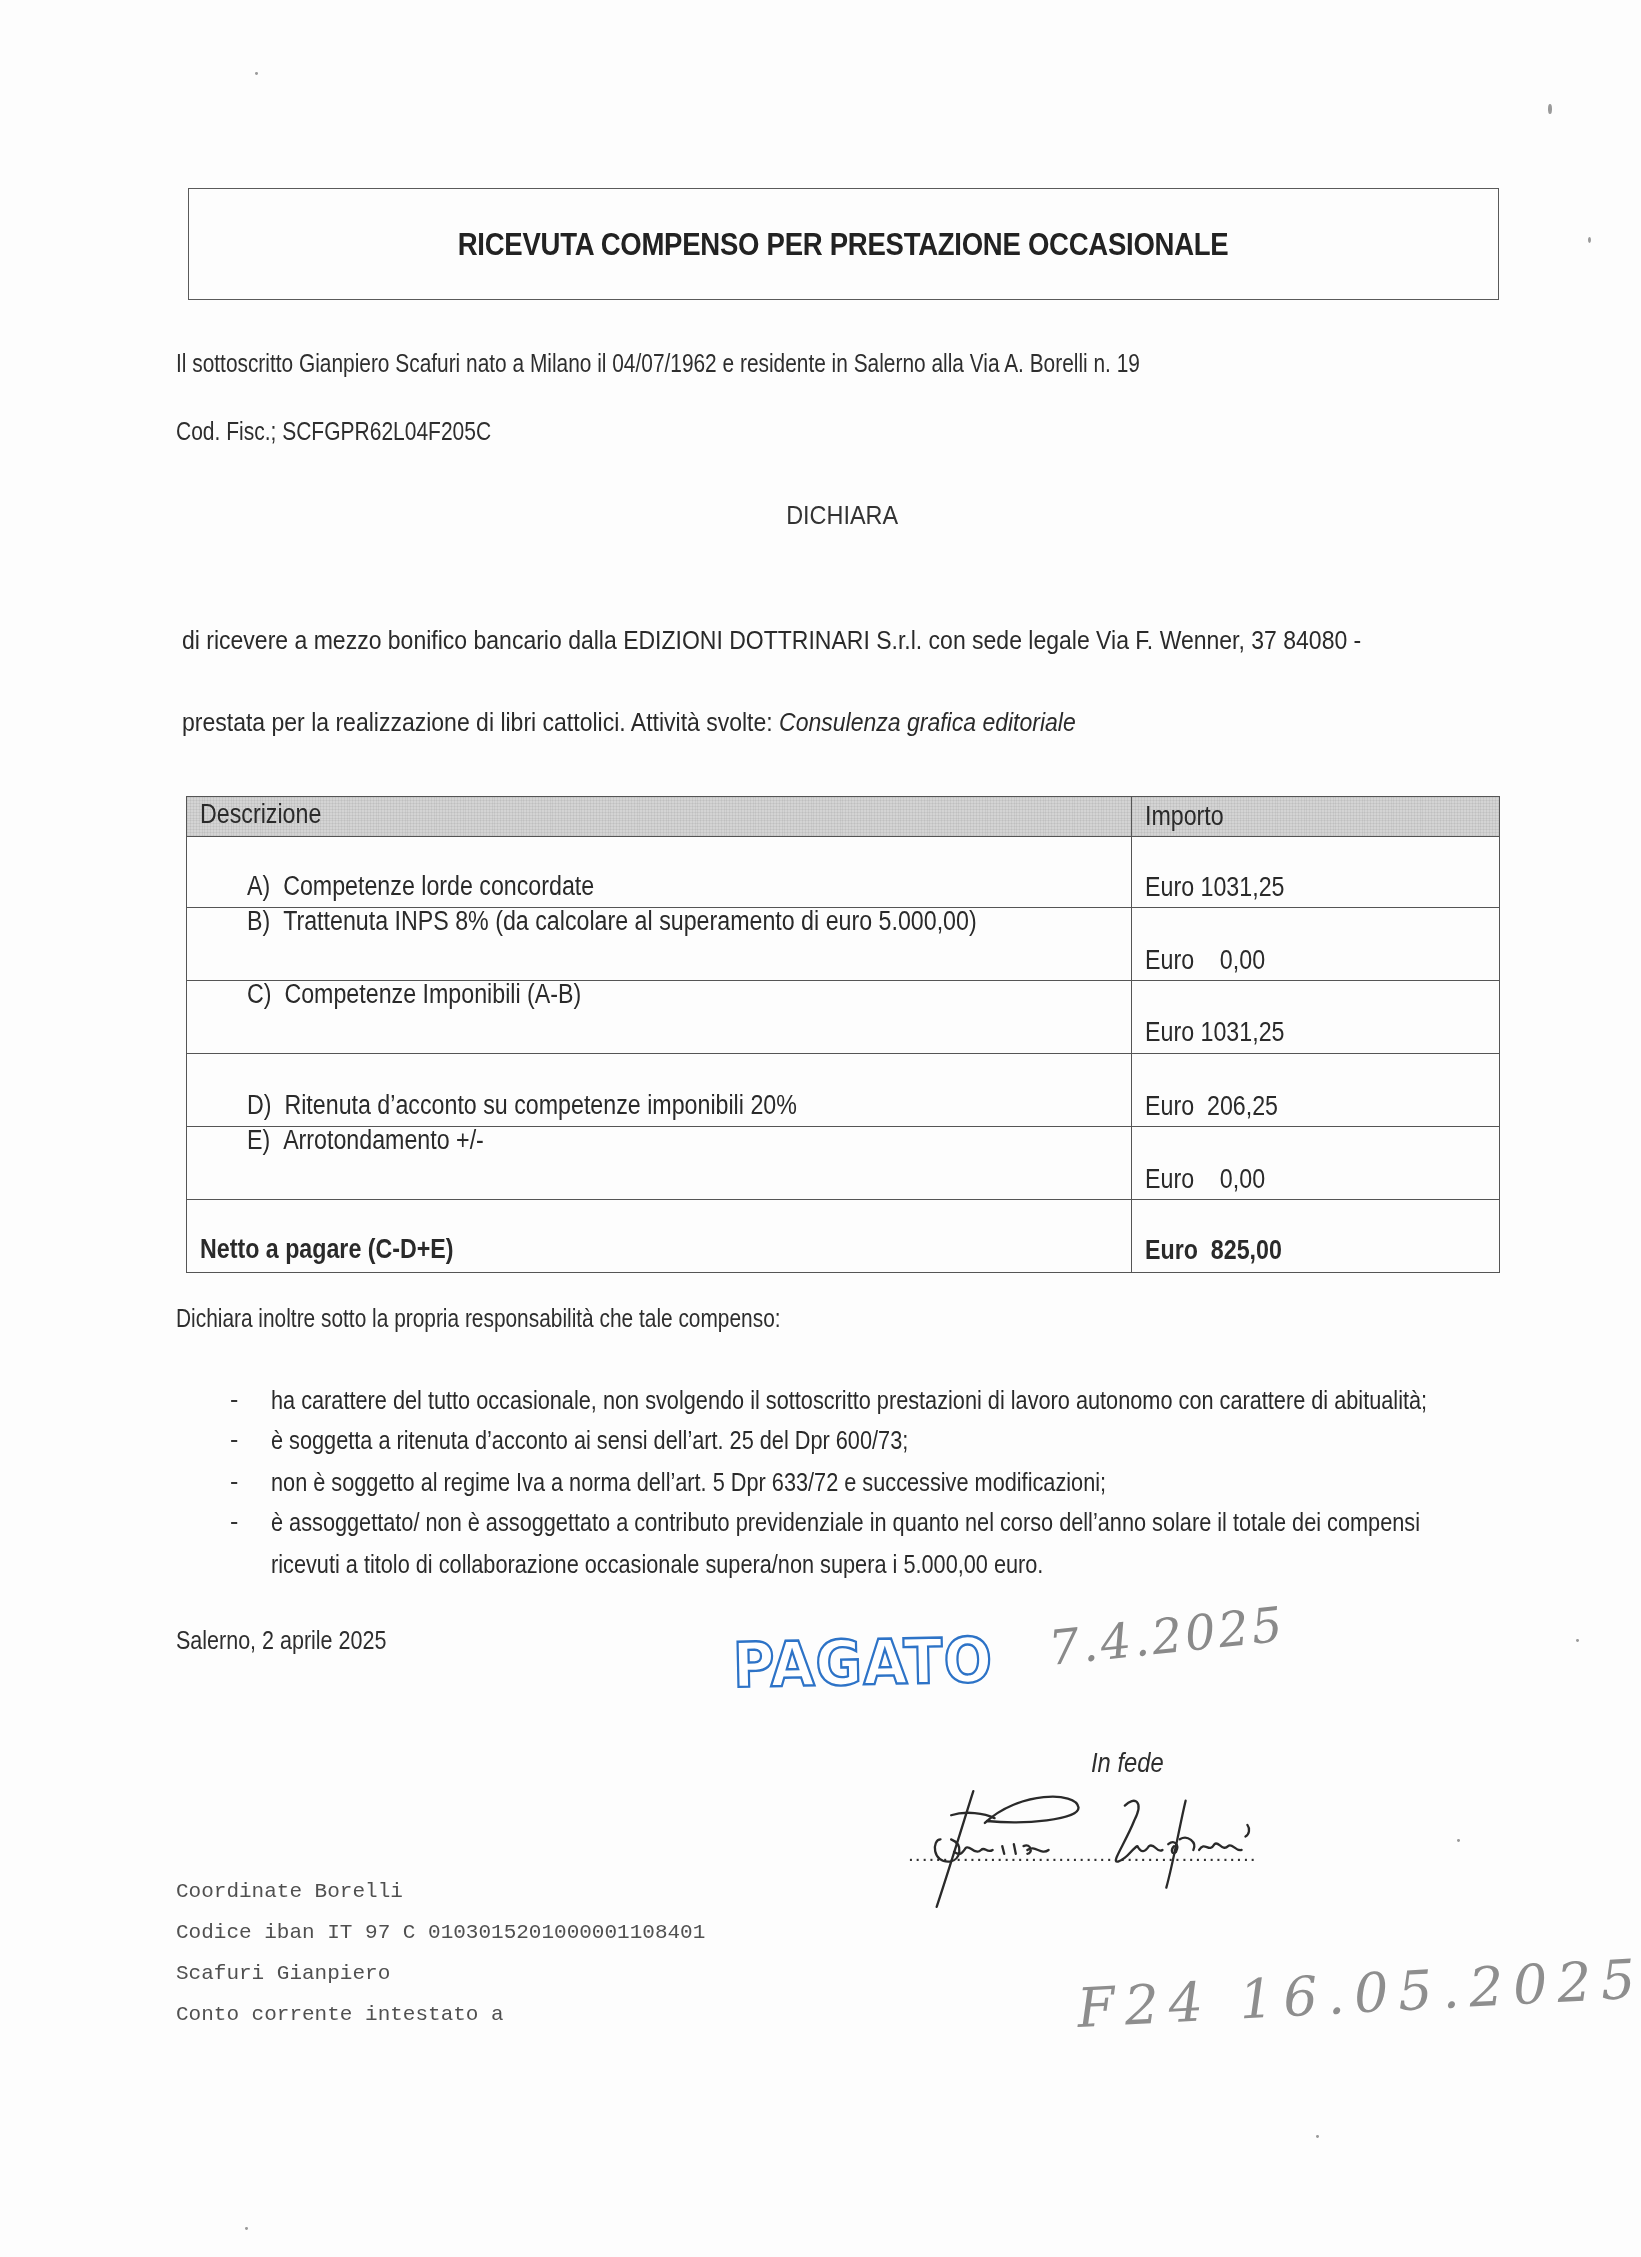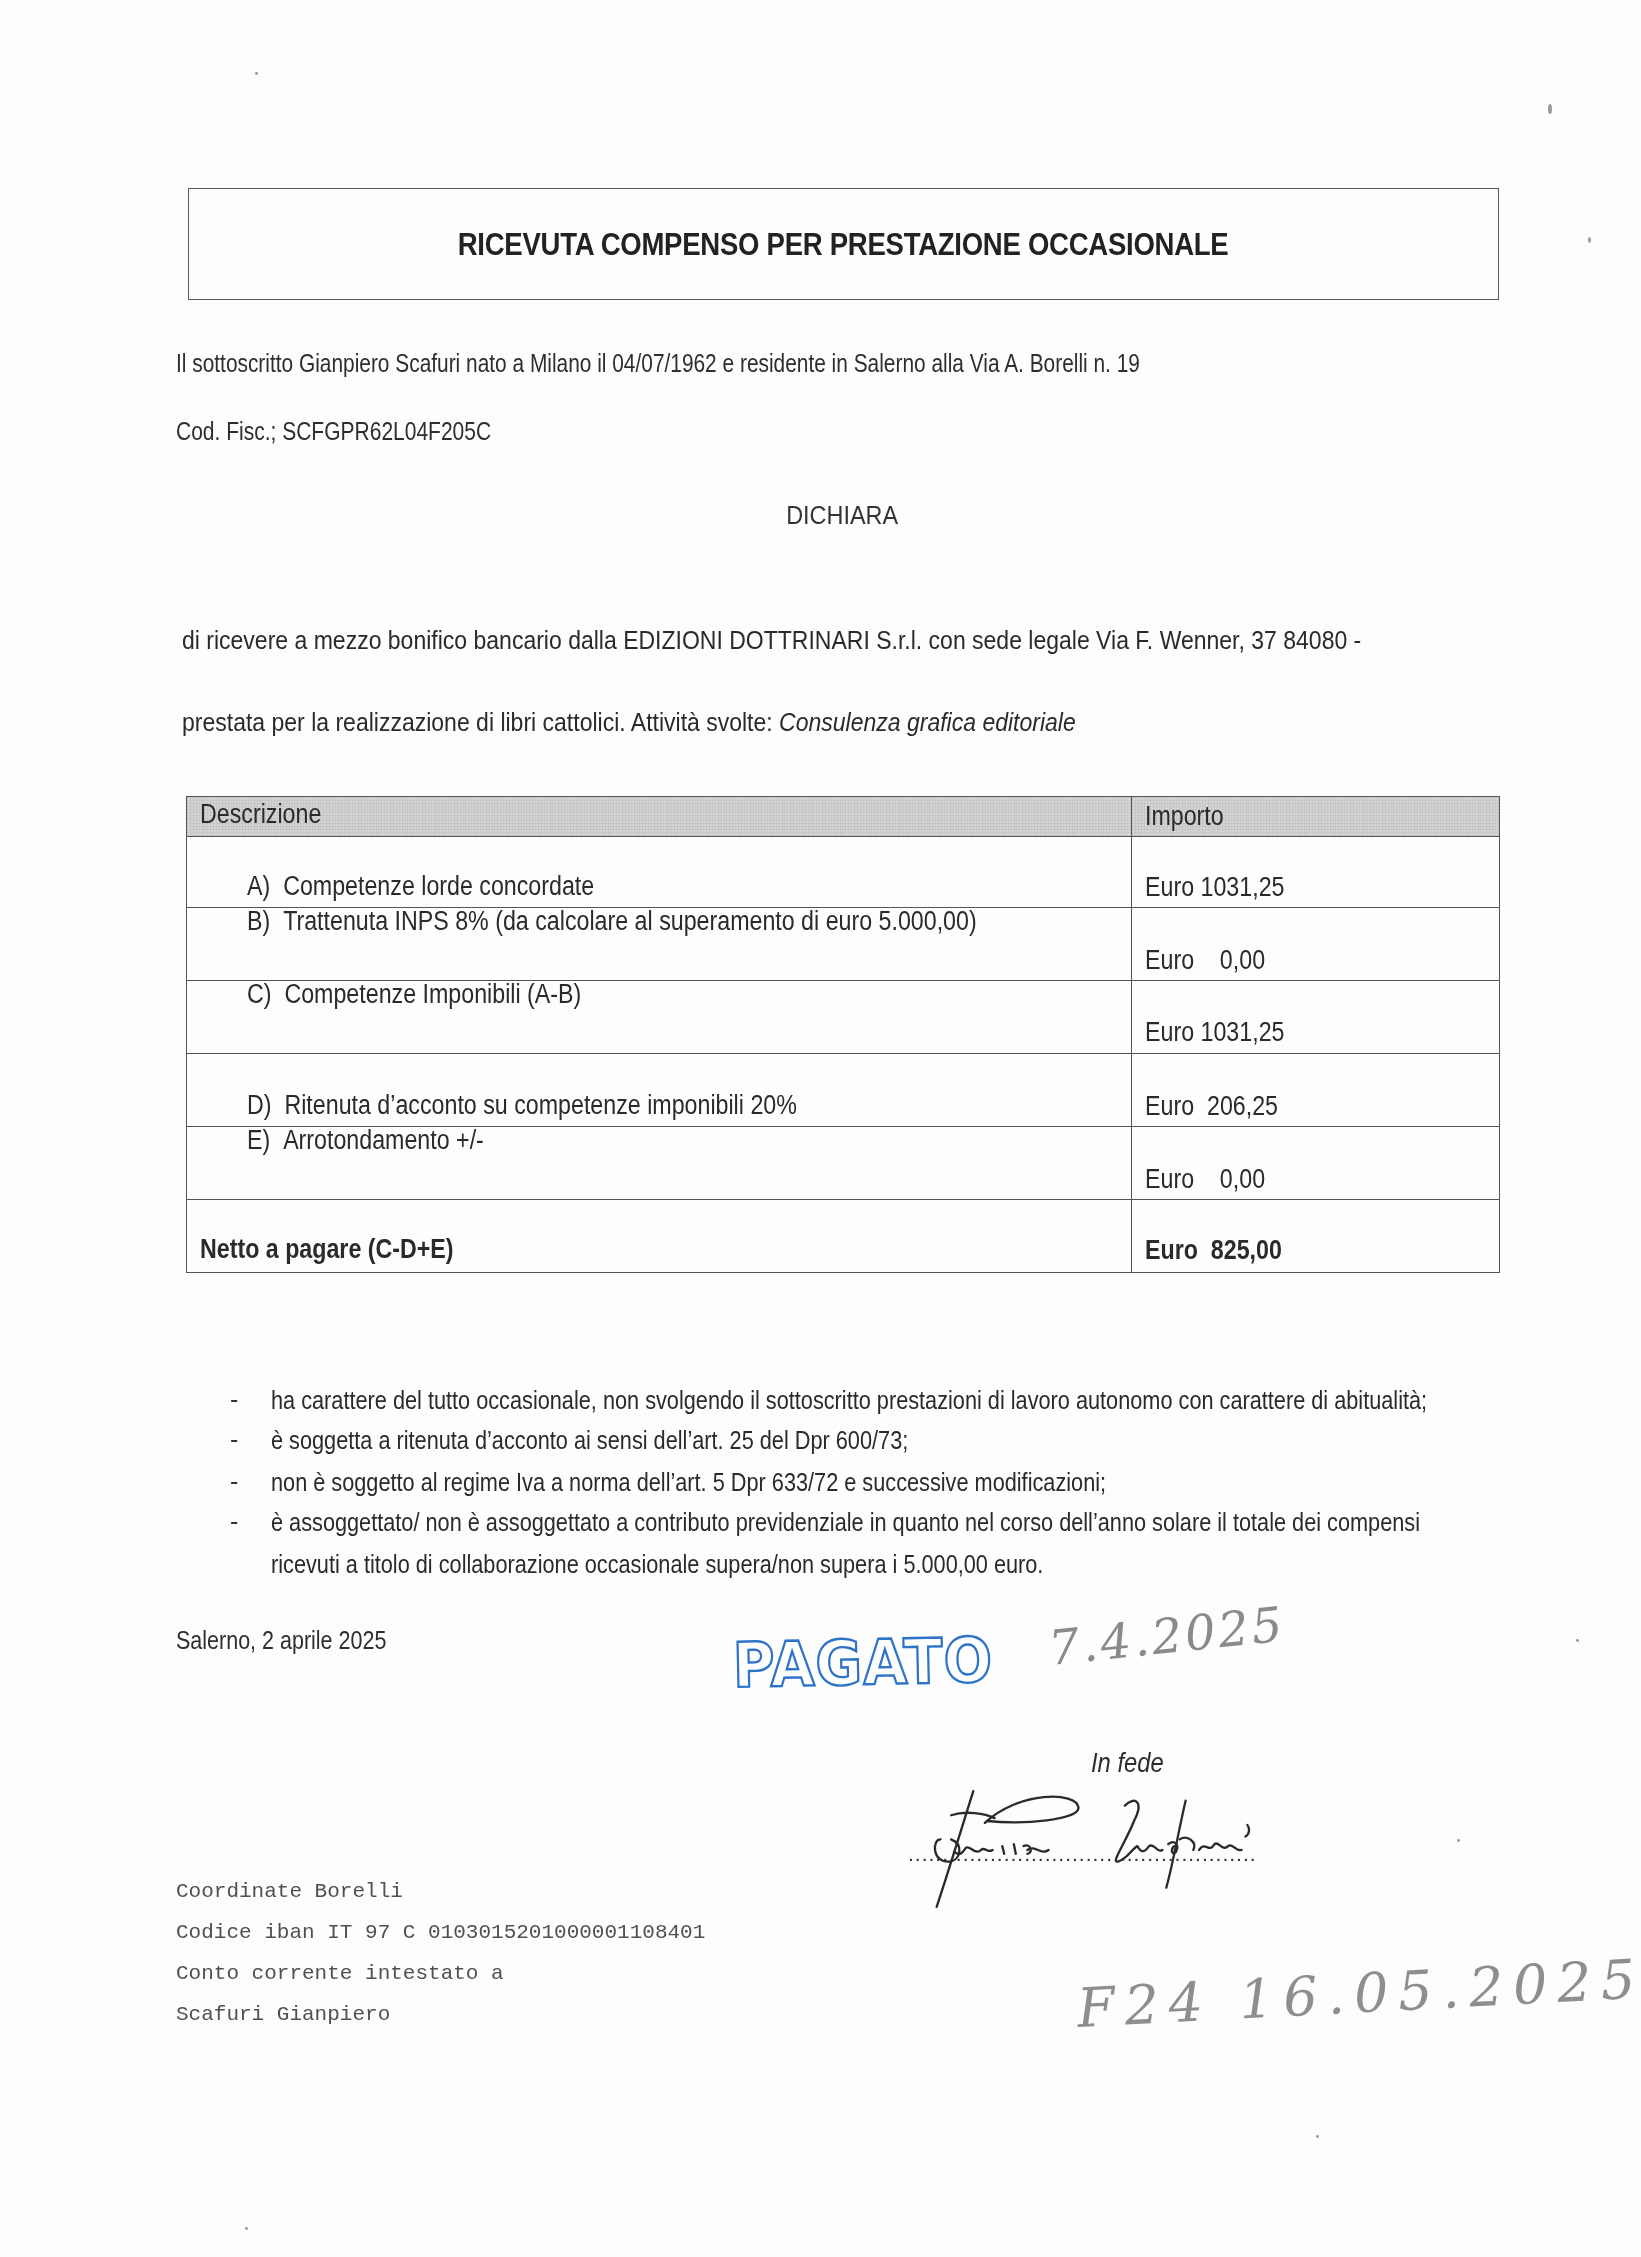--- a/index.html
+++ b/index.html
@@ -289,20 +289,23 @@
     </div>
 
     <div class="cell-text bold" style="left:12.6px; top:437px;">
       <span class="cond">Netto a pagare (C-D+E)</span>
     </div>
     <div class="cell-text bold amt" style="left:958px; top:438px;">
       <span class="cond"><span>Euro</span>&nbsp;&nbsp;<span>825,00</span></span>
     </div>
   </div>
 
+  <div class="abs text-line" style="left:176px; top:1304px;">
+    <span class="cond" style="transform:scaleX(0.835);">Dichiara inoltre sotto la propria responsabilità che tale compenso:</span>
+  </div>
 
   <div class="bullet-dash" style="top:1385px;">-</div>
   <div class="bullet-text" style="top:1385px;">
     <span class="cond">ha carattere del tutto occasionale, non svolgendo il sottoscritto prestazioni di lavoro autonomo con carattere di abitualità;</span>
   </div>
 
   <div class="bullet-dash" style="top:1425px;">-</div>
   <div class="bullet-text" style="top:1425px;">
     <span class="cond">è soggetta a ritenuta d’acconto ai sensi dell’art. 25 del Dpr 600/73;</span>
   </div>
@@ -343,21 +346,21 @@
       <path d="M100 62 C 108 58, 110 70, 104 70 M104 66 C 112 60, 118 72, 126 66"></path>
       <path d="M205 20 C 215 10, 225 15, 215 35 C 205 60, 190 80, 198 78 C 208 75, 212 65, 218 62 C 222 70, 226 68, 230 62 C 236 58, 238 70, 244 66"></path>
       <path d="M250 60 C 256 55, 262 60, 258 68 C 254 72, 252 66, 256 62"></path>
       <path d="M268 15 C 262 40, 255 80, 248 105"></path>
       <path d="M262 55 C 270 50, 280 58, 276 66"></path>
       <path d="M282 66 C 288 56, 292 70, 298 60 C 302 56, 306 68, 312 62 C 316 58, 320 68, 326 66"></path>
       <path d="M332 40 C 335 44, 334 50, 330 52"></path>
     </g>
   </svg>
 
-  <div class="bank"><div>Coordinate Borelli</div><div>Codice iban IT 97 C 0103015201000001108401</div><div>Conto corrente intestato a</div><div>Scafuri Gianpiero</div></div>
+  <div class="bank"><div>Coordinate Borelli</div><div>Codice iban IT 97 C 0103015201000001108401</div><div>Scafuri Gianpiero</div><div>Conto corrente intestato a</div></div>
 
   <div class="handwriting f24-note">F24  16.05.2025</div>
 
   <div class="speck" style="left:1548px; top:104px; width:3.9px; height:9.7px;"></div>
   <div class="speck" style="left:1588px; top:237px; width:2.9px; height:5.8px;"></div>
   <div class="speck" style="left:255px; top:72px; width:2.9px; height:2.9px;"></div>
   <div class="speck" style="left:1576px; top:1639px; width:2.9px; height:2.9px;"></div>
   <div class="speck" style="left:1457px; top:1839px; width:2.9px; height:2.9px;"></div>
   <div class="speck" style="left:1316px; top:2135px; width:2.9px; height:2.9px;"></div>
   <div class="speck" style="left:245px; top:2227px; width:2.9px; height:2.9px;"></div>

